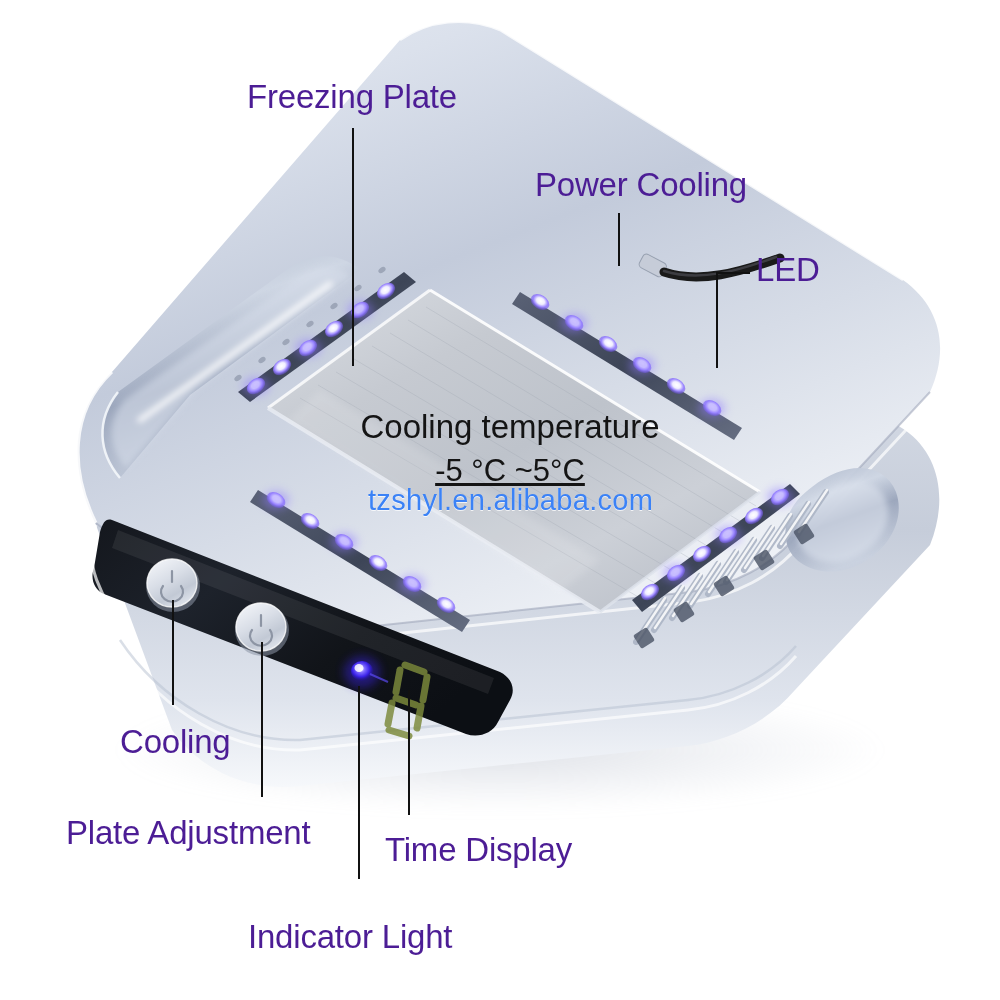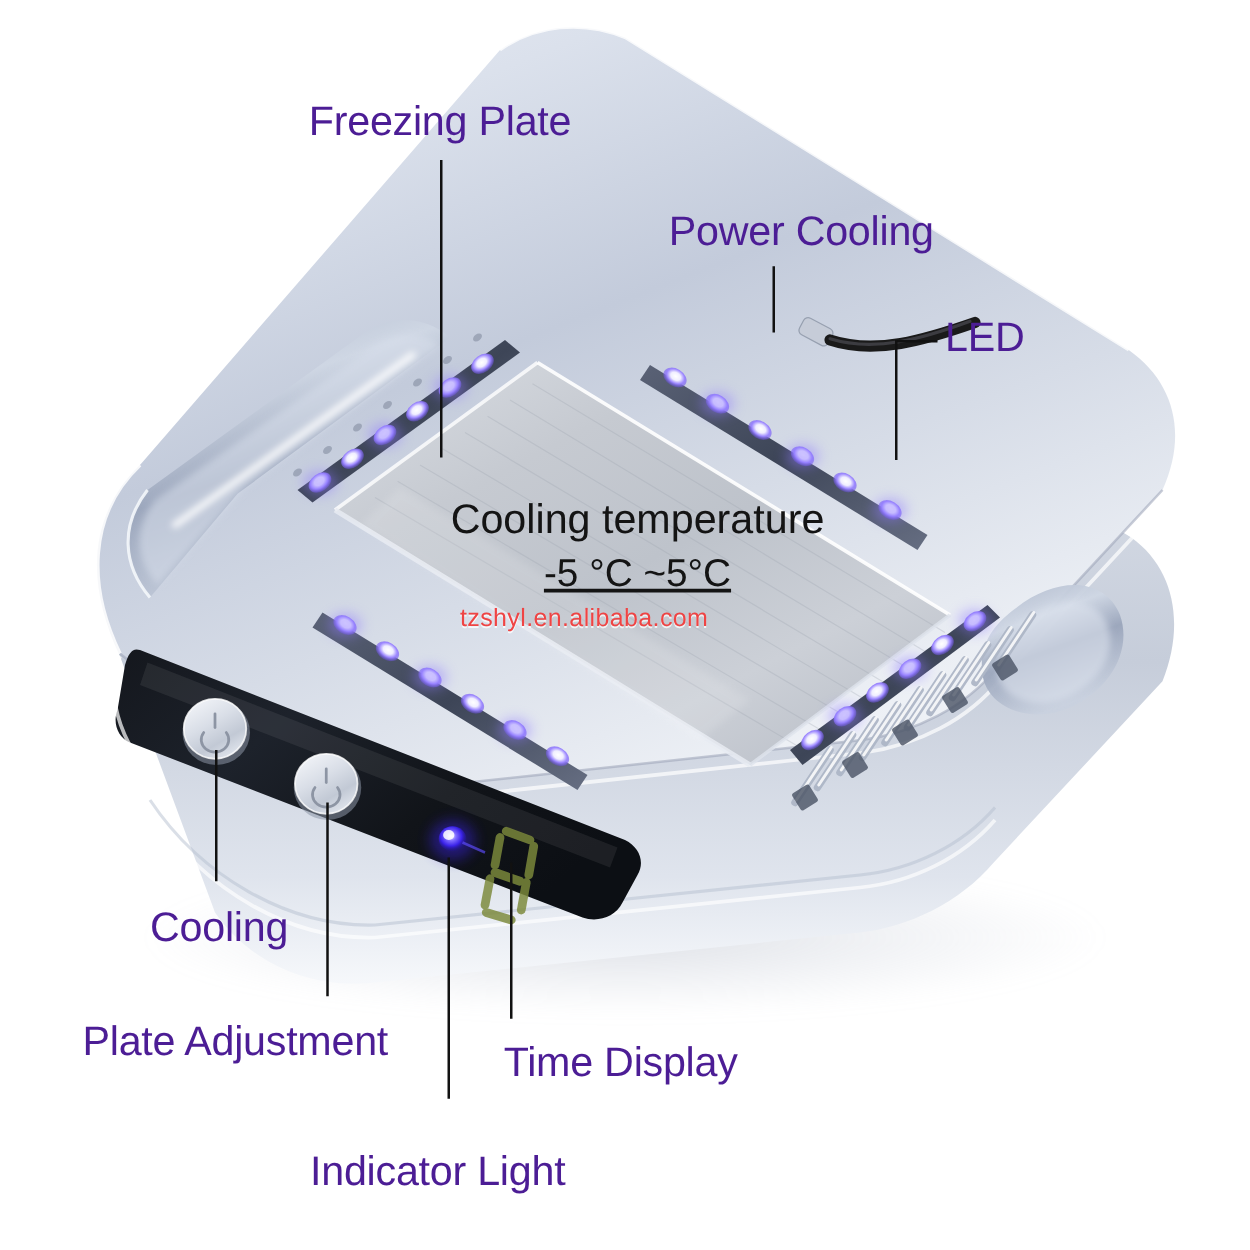--- a/index.html
+++ b/index.html
@@ -59,22 +59,22 @@
                 rgba(255,255,255,0) 72%);
     filter: blur(8px);
   }
 
   
   .watermark {
     position: absolute;
     left: 368px;
     top: 484px;
     font-family: "Liberation Sans", sans-serif;
-    font-size: 20px;
-    color: #ef4444;
+    font-size: 29px;
+    color: #3b82f6;
     letter-spacing: 0.3px;
     white-space: nowrap;
     text-shadow: 0 1px 0 rgba(255,255,255,0.75);
   }
 
   
   .plate-caption {
     position: absolute;
     text-align: center;
     color: #141414;
@@ -88,21 +88,21 @@
   }
   #caption-line2 {
     left: 0; right: 0;
     top: 437px;
     font-size: 31px;
     text-decoration: underline;
   }
   #caption-wrap {
     position: absolute;
     left: 250px;
-    top: 4px;
+    top: 16px;
     width: 520px;
     height: 891px;
   }
 </style>
 </head>
 <body>
 
 <div id="stage">
 
   <div id="device">
@@ -501,17 +501,17 @@
   <div class="label" style="left:247px; top:80px;">Freezing Plate</div>
 
   <div class="label" style="left:535px; top:168px;">Power Cooling</div>
 
   <div class="label" style="left:756px; top:253px;">LED</div>
 
   <div class="label" style="left:120px; top:725px;">Cooling</div>
 
   <div class="label" style="left:66px; top:816px;">Plate Adjustment</div>
 
-  <div class="label" style="left:385px; top:833px;margin-left:18px;">Time Display</div>
+  <div class="label" style="left:385px; top:833px;">Time Display</div>
 
   <div class="label" style="left:248px; top:897px;margin-top:23px;">Indicator Light</div>
 
 </div>
 
 </body></html>

